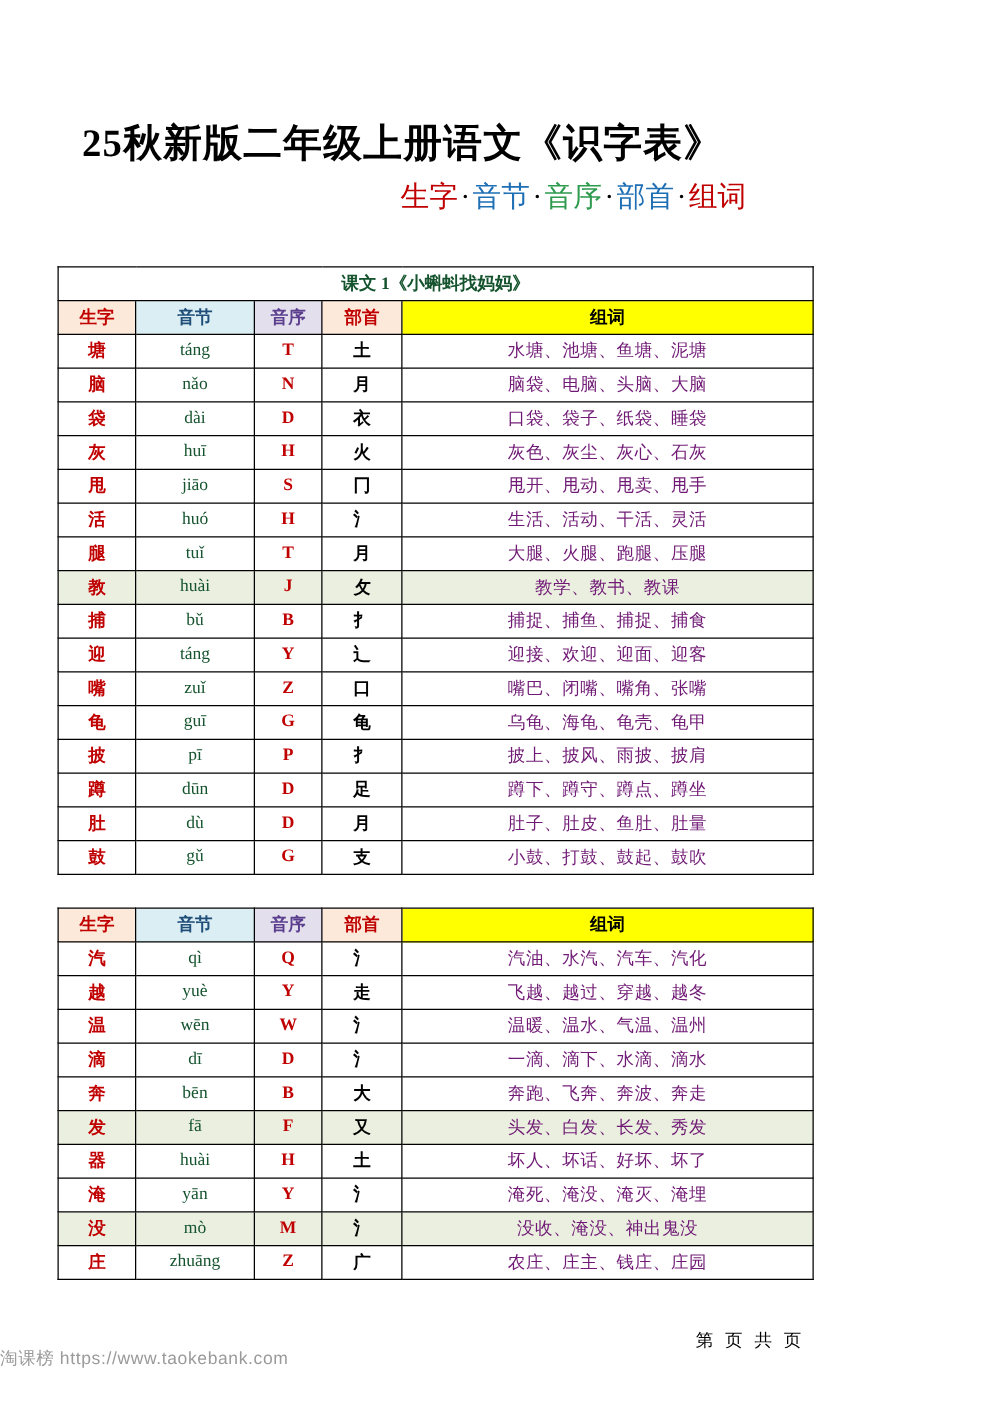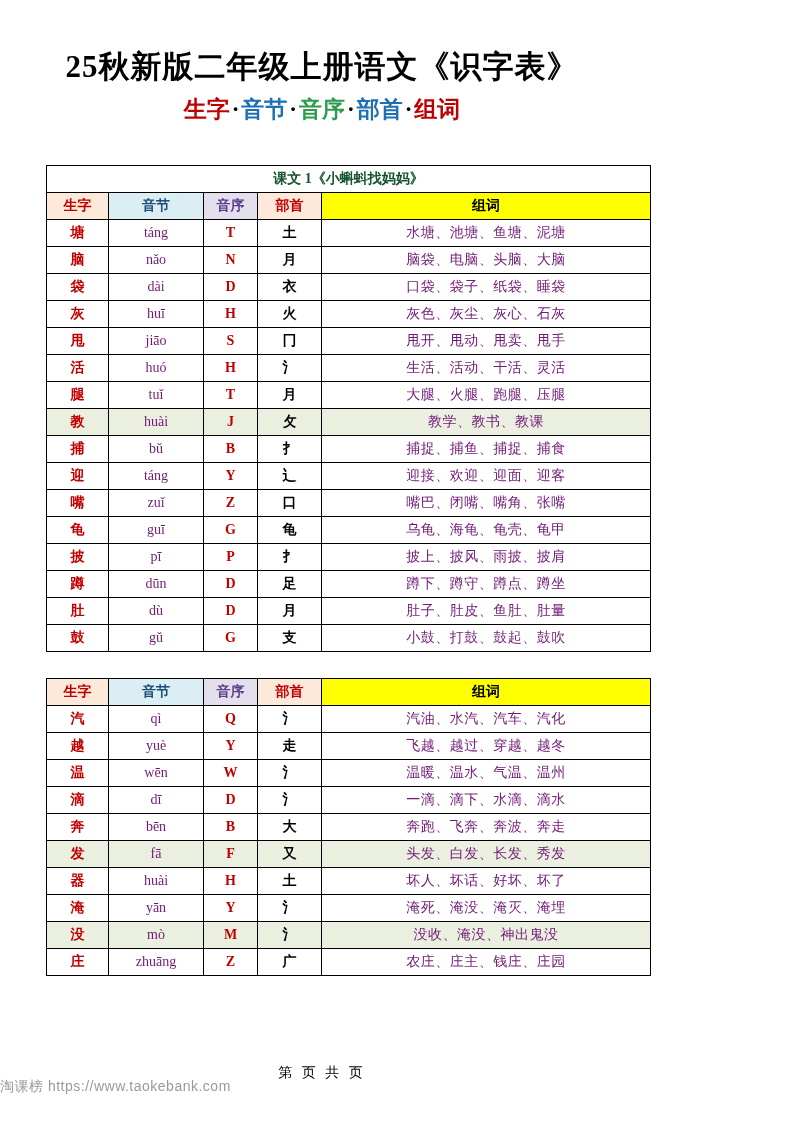--- a/index.html
+++ b/index.html
@@ -12,36 +12,36 @@
     height: 1122px;
     position: relative;
     font-family: "Liberation Sans", sans-serif;
     color: #000;
   }
   .page {
     position: relative;
     width: 644px;
     height: 1122px;
     box-sizing: border-box;
-    padding: 28px 46px 0 46px;
+    padding: 76px 46px 0 46px;
   }
   .title-main {
     text-align: center;
     font-size: 31px;
     font-weight: bold;
     letter-spacing: 1px;
     color: #000;
     margin-top: 18px;
     margin-bottom: 6px;
     font-family: "Liberation Serif", serif;
   }
   .subtitle {
-    text-align: center;
+    text-align: right;
     font-size: 23px;
-    font-weight: bold;
+    font-weight: normal;
     margin-bottom: 40px;
     font-family: "Liberation Serif", serif;
   }
   .subtitle span { margin: 0 1px; }
 
   table.sheet {
     border-collapse: collapse;
     width: 604px;
     margin: 0 auto 26px auto;
     table-layout: fixed;
@@ -77,21 +77,21 @@
   col.c3 { width: 54px; }
   col.c4 { width: 64px; }
   col.c5 { width: 329px; }
 
   .cell-zi {
     color: #c00000;
     font-weight: bold;
     font-size: 15px;
   }
   .cell-pin {
-    color: #701a75;
+    color: #14532d;
     font-size: 14.5px;
     font-family: "Liberation Serif", serif;
   }
   .cell-xu {
     color: #c00000;
     font-weight: bold;
     font-size: 14.5px;
   }
   .cell-bu {
     color: #000;
@@ -103,21 +103,21 @@
     font-size: 14.5px;
     letter-spacing: 0.5px;
   }
   tr.shaded td { background: #eaefe0; }
 
   .footer {
     position: absolute;
     left: 0;
     right: 0;
     bottom: 40px;
-    text-align: center;
+    text-align: right;
     font-size: 14px;
     color: #000;
     font-family: "Liberation Serif", serif;
     letter-spacing: 3px;
   }
   .watermark {
     position: absolute;
     left: 0;
     right: 0;
     bottom: 26px;

